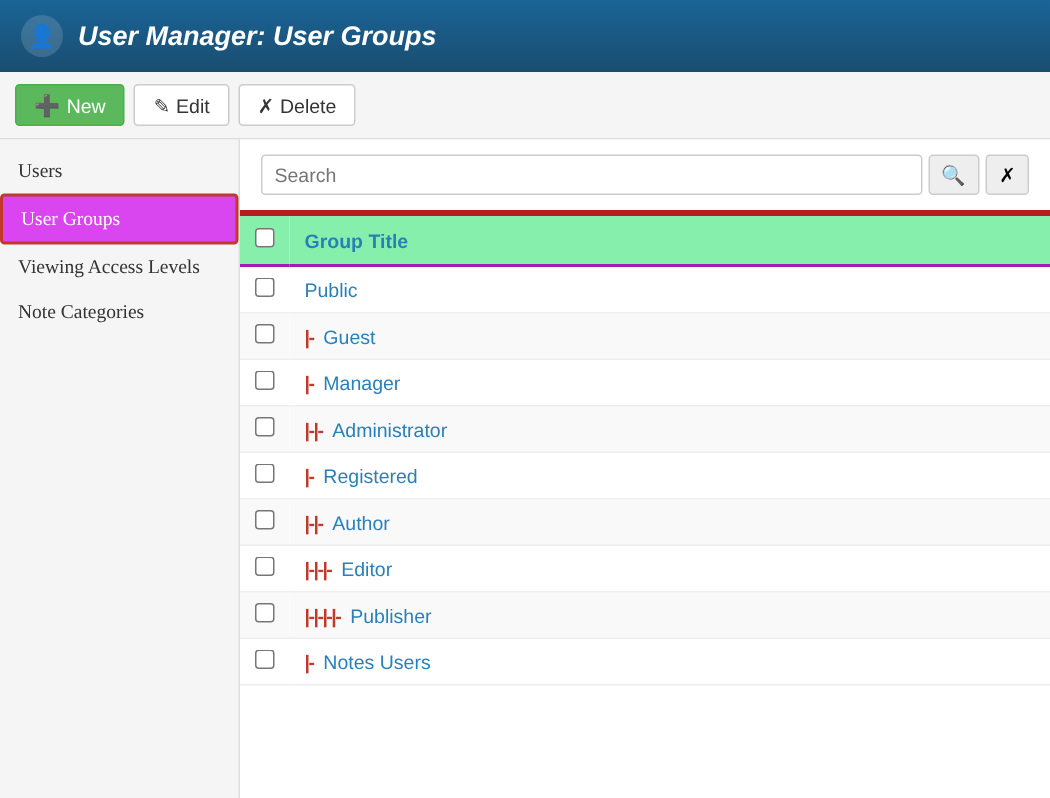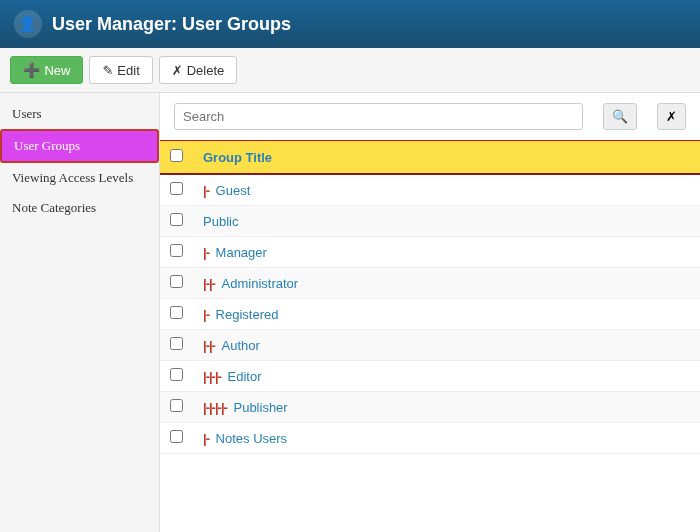--- a/index.html
+++ b/index.html
@@ -14,21 +14,21 @@
       align-items: center;
       gap: 10px;
     }
     .header-icon {
       width: 28px; height: 28px;
       background: rgba(255,255,255,0.15);
       border-radius: 50%;
       display: flex; align-items: center; justify-content: center;
       font-size: 15px; color: white;
     }
-    .header-title { font-size: 18px; font-weight: bold; }
+    .header-title { font-size: 18px; font-weight: bold; font-style: italic; }
 
     
     .toolbar {
       background: #f5f5f5;
       border-bottom: 1px solid #ddd;
       padding: 8px 10px;
       display: flex; gap: 6px;
     }
     .btn {
       display: inline-flex; align-items: center; gap: 4px;
@@ -87,23 +87,23 @@
       flex: 1;
       background: white;
       padding: 0;
       overflow-y: auto;
     }
 
     
     .search-bar {
       padding: 10px 14px;
       display: flex;
-      gap: 20px;
+      gap: 4px;
       align-items: center;
-      border-bottom: 1px solid #b91c1c;
+      border-bottom: 4px solid #b91c1c;
     }
     .search-input {
       flex: 1;
       padding: 5px 8px;
       border: 1px solid #ccc;
       border-radius: 3px;
       font-size: 13px;
       color: #999;
     }
     .search-btn {
@@ -124,22 +124,22 @@
     }
 
     
     .group-table {
       width: 100%;
       border-collapse: collapse;
     }
     .group-table th {
       padding: 8px 10px;
       text-align: left;
-      border-bottom: 2px solid #7f1d1d;
-      background: #fde047;
+      border-bottom: 2px solid #a21caf;
+      background: #86efac;
       font-weight: bold;
     }
     .group-table td {
       padding: 7px 10px;
       border-bottom: 1px solid #eee;
       vertical-align: middle;
     }
     .group-table tr:nth-child(even) td { background: #f9f9f9; }
     .group-table tr:nth-child(odd) td { background: #fff; }
 
@@ -221,25 +221,25 @@
             <input type="checkbox" style="">
           </th>
           <th>
             <span class="group-title-header">Group Title</span>
           </th>
         </tr>
       </thead>
       <tbody id="table-body">
       <tr>
             <td class="col-check"><input type="checkbox" style=""></td>
+            <td><span class="col-title">Public</span></td>
+          </tr>
+          <tr>
+            <td class="col-check"><input type="checkbox" style=""></td>
             <td><span class="indent-bar">|- </span><span class="col-title">Guest</span></td>
-          </tr>
-          <tr>
-            <td class="col-check"><input type="checkbox" style=""></td>
-            <td><span class="col-title">Public</span></td>
           </tr>
           <tr>
             <td class="col-check"><input type="checkbox" style=""></td>
             <td><span class="indent-bar">|- </span><span class="col-title">Manager</span></td>
           </tr>
           <tr>
             <td class="col-check"><input type="checkbox" style=""></td>
             <td><span class="indent-bar">|-|- </span><span class="col-title">Administrator</span></td>
           </tr>
           <tr>

